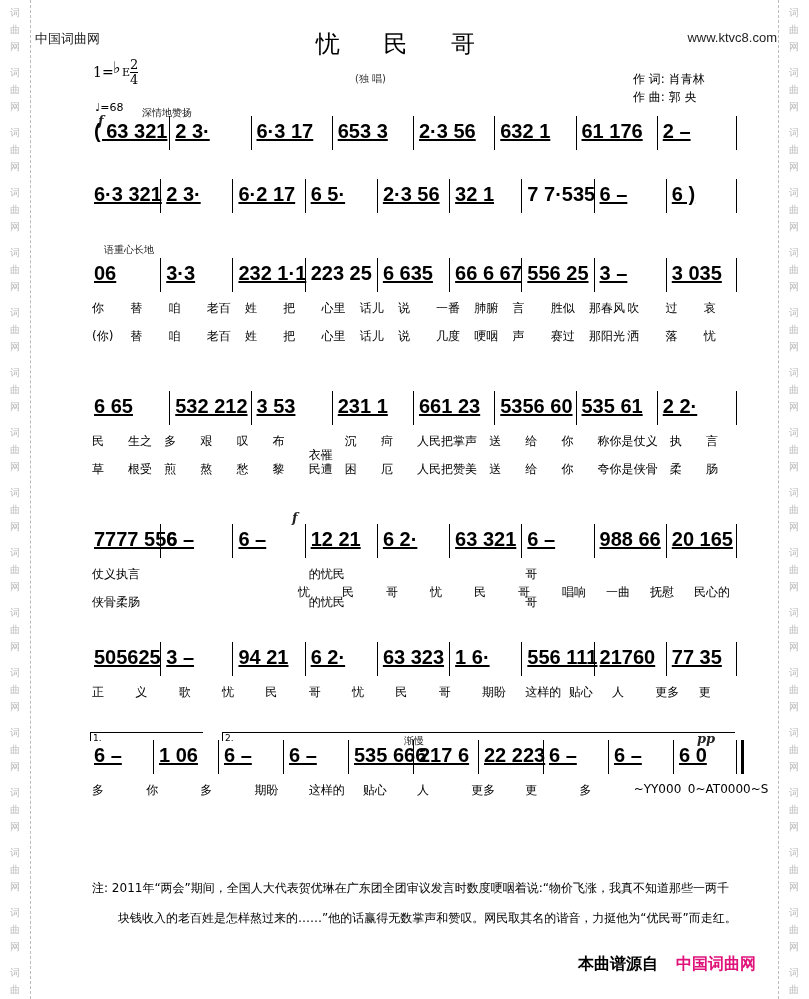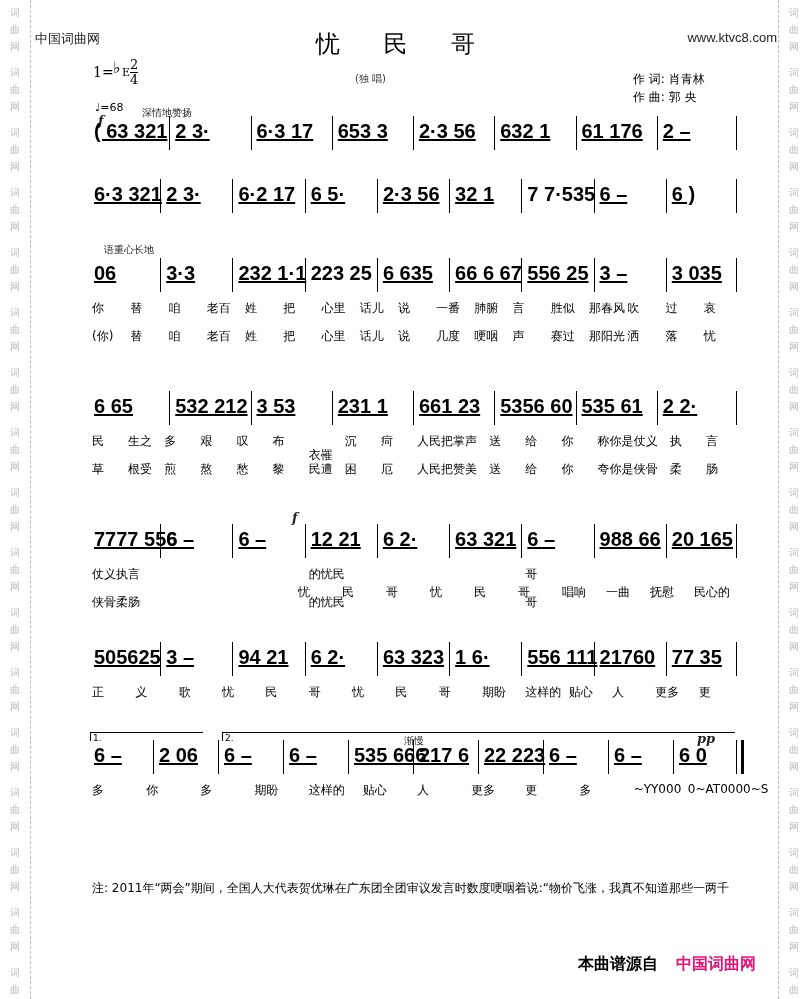--- a/index.html
+++ b/index.html
@@ -390,21 +390,21 @@
       <div class="lyric" style="left: 394px; top: 38px;">期盼</div>
       <div class="lyric" style="left: 437.333px; top: 38px;">这样的</div>
       <div class="lyric" style="left: 480.667px; top: 38px;">贴心</div>
       <div class="lyric" style="left: 524px; top: 38px;">人</div>
       <div class="lyric" style="left: 567.333px; top: 38px;">更多</div>
       <div class="lyric" style="left: 610.667px; top: 38px;">更</div>
     </div>
     <div class="row" style="top: 744px;">
       <div class="notes">
         <div class="m" style="left: 6px; text-decoration: underline;">6  –</div>
-        <div class="m" style="left: 71px; text-decoration: underline;">2  06</div>
+        <div class="m" style="left: 71px; text-decoration: underline;">1  06</div>
         <div class="bar" style="left: 65px;"></div>
         <div class="m" style="left: 136px; text-decoration: underline;">6  –</div>
         <div class="bar" style="left: 130px;"></div>
         <div class="m" style="left: 201px; text-decoration: underline;">6  –</div>
         <div class="bar" style="left: 195px;"></div>
         <div class="m" style="left: 266px; text-decoration: underline;">535  666</div>
         <div class="bar" style="left: 260px;"></div>
         <div class="m" style="left: 331px; text-decoration: underline;">217  6</div>
         <div class="bar" style="left: 325px;"></div>
         <div class="m" style="left: 396px; text-decoration: underline;">22  223</div>
@@ -434,17 +434,18 @@
     </div>
   </div>
 
 <div class="expr" style="left:104px;top:243px;">语重心长地</div>
 <div class="expr" style="left:292px;top:510px;font-style:italic;font-weight:bold;font-size:13px;font-family:'DejaVu Serif',serif;">f</div>
 <div class="expr" style="left:404px;top:734px;">渐慢</div>
 <div class="expr" style="left:697px;top:731px;font-style:italic;font-weight:bold;font-size:13px;font-family:'DejaVu Serif',serif;">pp</div>
 
 <div class="note-footer">
   <div>注:  2011年“两会”期间，全国人大代表贺优琳在广东团全团审议发言时数度哽咽着说:“物价飞涨，我真不知道那些一两千</div>
+  <div class="l2">块钱收入的老百姓是怎样熬过来的……”他的话赢得无数掌声和赞叹。网民取其名的谐音，力挺他为“优民哥”而走红。</div>
 </div>
 
 <div class="source">
   <span>本曲谱源自</span><span class="brand">中国词曲网</span>
 </div>
 
 </body></html>

